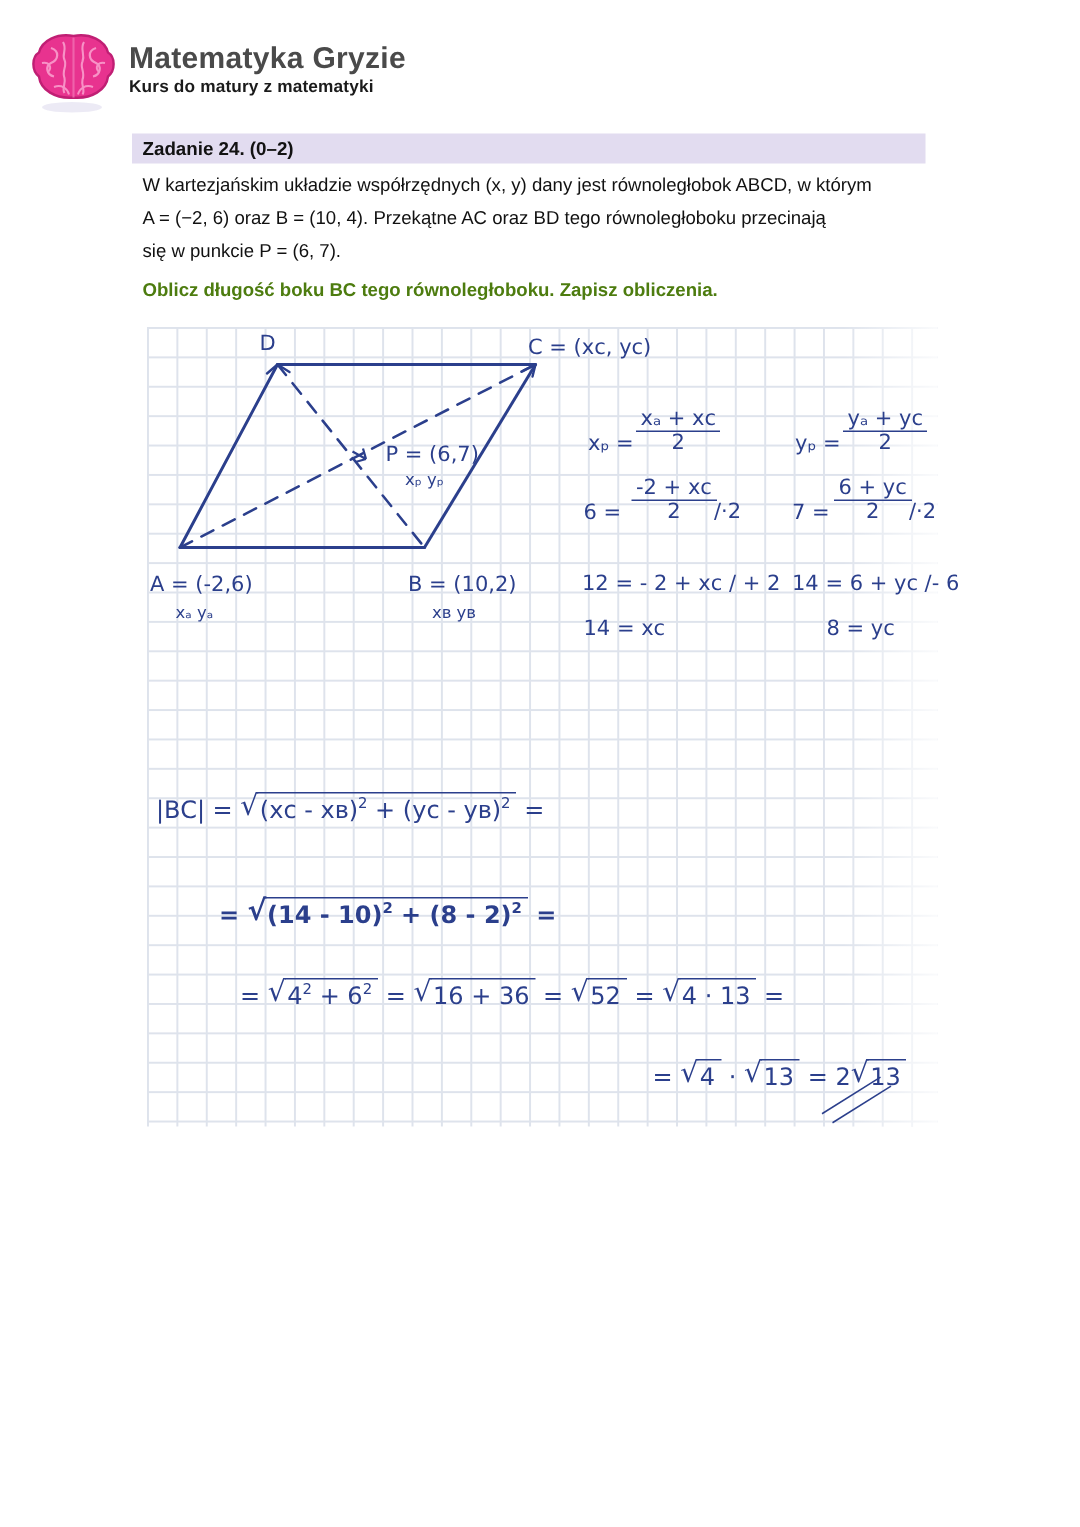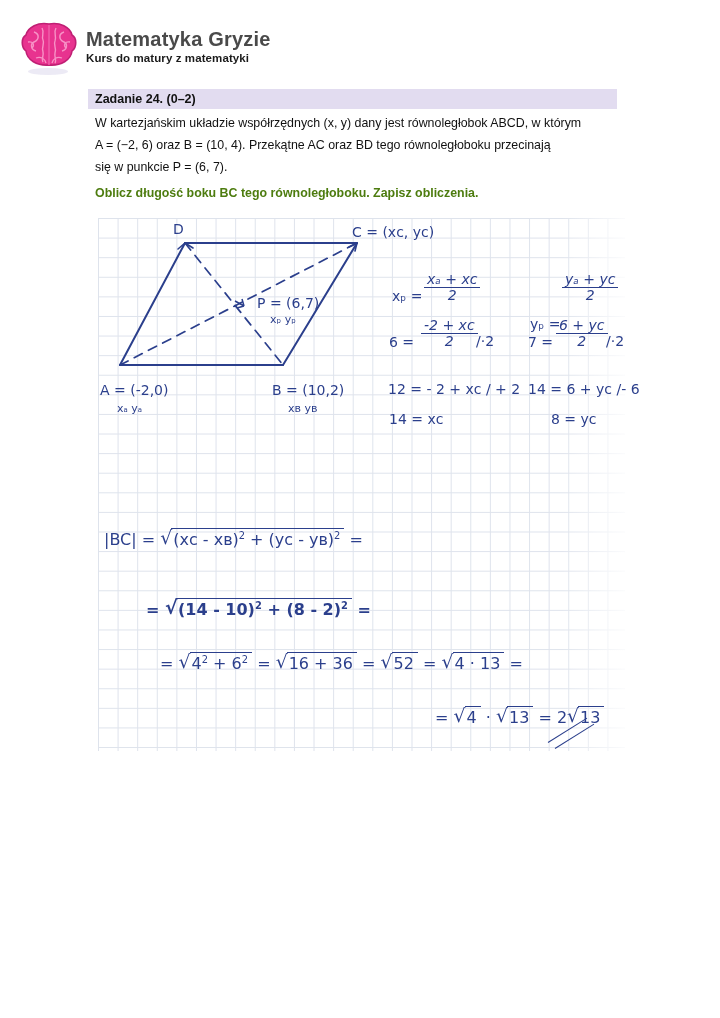--- a/index.html
+++ b/index.html
@@ -125,21 +125,20 @@
   .hw-md { font-size: 14px; }
   .hw-lg { font-size: 16px; }
   sup.hs { font-size: .62em; }
 
   
   .frac {
     display: inline-block;
     vertical-align: middle;
     text-align: center;
     line-height: 1.05;
-    font-style: italic;
   }
   .frac .num { display: block; padding: 0 3px; }
   .frac .den { display: block; border-top: 1.6px solid #2b3f8c; padding: 0 3px; }
 
   
   .rad { display: inline-block; position: relative; padding-left: 11px; }
   .rad::before {
     content: "\221A";
     position: absolute;
     left: 0; top: -2px;
@@ -220,32 +219,32 @@
     <g stroke="#2b3f8c" fill="none" stroke-width="1.5">
       <path d="M137 83 L146 88 M146 88 L139 90 M146 88 L144 81"></path>
     </g>
   </svg>
 
   <div class="hw hw-md" style="left:173px;top:221px;">D</div>
   <div class="hw hw-md" style="left:352px;top:224px;">C = (xᴄ, yᴄ)</div>
   <div class="hw hw-md" style="left:257px;top:295px;">P = (6,7)</div>
   <div class="hw hw-sm" style="left:270px;top:313px;">xₚ yₚ</div>
 
-  <div class="hw hw-md" style="left:100px;top:382px;">A = (-2,0)</div>
+  <div class="hw hw-md" style="left:100px;top:382px;">A = (-2,6)</div>
   <div class="hw hw-sm" style="left:117px;top:402px;">xₐ yₐ</div>
   <div class="hw hw-md" style="left:272px;top:382px;">B = (10,2)</div>
   <div class="hw hw-sm" style="left:288px;top:402px;">xʙ yʙ</div>
 
   <div class="hw hw-md" style="left:392px;top:288px;">xₚ =</div>
   <div class="hw hw-md frac" style="left:424px;top:272px;">
     <span class="num">xₐ + xᴄ</span>
     <span class="den">2</span>
   </div>
 
-  <div class="hw hw-md" style="left:530px;top:288px;margin-top:28px;">yₚ =</div>
+  <div class="hw hw-md" style="left:530px;top:288px;">yₚ =</div>
   <div class="hw hw-md frac" style="left:562px;top:272px;">
     <span class="num">yₐ + yᴄ</span>
     <span class="den">2</span>
   </div>
 
   <div class="hw hw-md" style="left:389px;top:334px;">6 =</div>
   <div class="hw hw-md frac" style="left:421px;top:318px;">
     <span class="num">-2 + xᴄ</span>
     <span class="den">2</span>
   </div>

